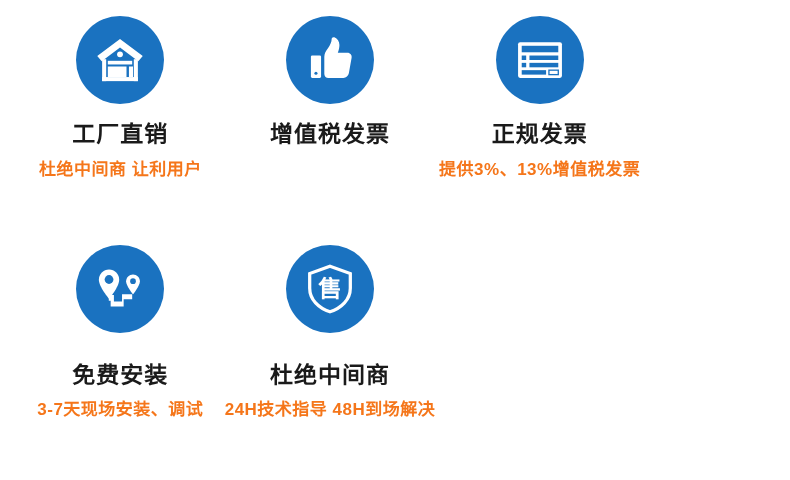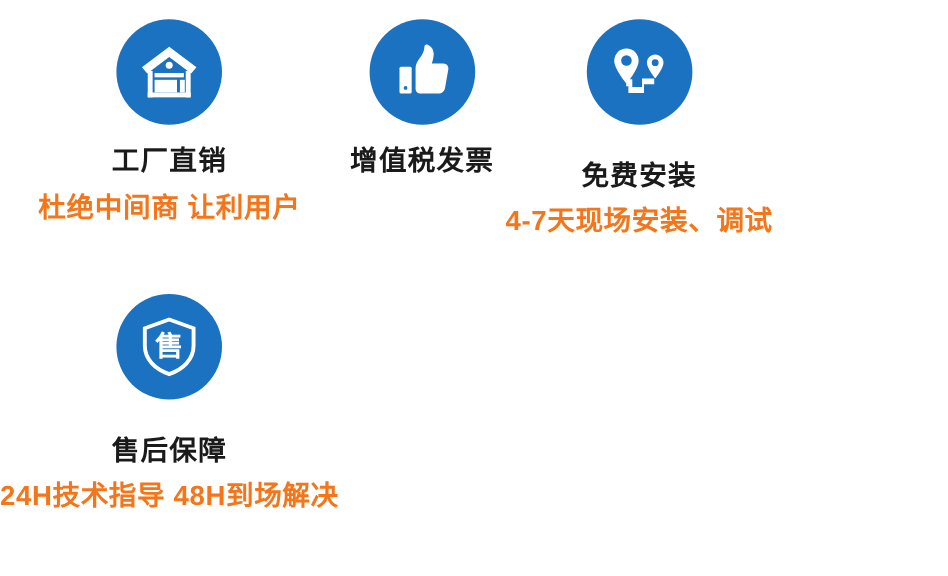--- a/index.html
+++ b/index.html
@@ -16,21 +16,21 @@
     -webkit-font-smoothing: antialiased;
   }
 
   .feature-grid {
     width: 644px;
     height: 480px;
     display: grid;
     grid-template-columns: repeat(3, 1fr);
     grid-template-rows: repeat(2, 1fr);
     box-sizing: border-box;
-    padding: 16px 0 6px 0;
+    padding: 16px 0 6px 16px;
   }
 
   .feature-cell {
     display: flex;
     flex-direction: column;
     align-items: center;
     justify-content: flex-start;
   }
 
   .icon-badge {
@@ -54,21 +54,21 @@
     font-size: 23px;
     font-weight: bold;
     color: #1a1a1a;
     letter-spacing: 1px;
     line-height: 1.1;
     white-space: nowrap;
   }
 
   .feature-sub {
     margin-top: 14px;
-    font-size: 23px;
+    font-size: 17px;
     font-weight: bold;
     color: #f5761a;
     letter-spacing: 0.5px;
     line-height: 1.1;
     white-space: nowrap;
   }
 
   
   .row-2 .feature-title { margin-top: 30px; }
   .row-2 .feature-sub { margin-top: 13px; }
@@ -107,46 +107,64 @@
             <path d="M25 28 C25 24 27 21 29.5 17.5 C32.5 13.3 34 9.5 34 6.5 C34 4.6 35.6 3.4 37.4 4.1 C41.2 5.6 43.6 9.2 43.6 13.6 C43.6 16.6 42.9 19.8 41.6 23.2 L53.5 23.2 C56.8 23.2 59.2 26.1 58.6 29.3 L55.2 48.4 C54.6 51.7 51.8 54.1 48.5 54.1 L30 54.1 C27.2 54.1 25 51.9 25 49.1 Z"></path>
             <rect x="8.5" y="26.5" width="12.5" height="27.5" rx="1.6"></rect>
             <circle cx="14.7" cy="48.3" r="1.9" fill="#1a72c0"></circle>
           </g>
         </svg>
       </span>
     </div>
     <div class="feature-title">增值税发票</div>
   </div>
 
+  <div class="feature-cell row-1">
+    <div class="icon-badge">
+      <span>
+        <svg viewBox="0 0 64 64" xmlns="http://www.w3.org/2000/svg" aria-hidden="true">
+          <rect x="5" y="10" width="54" height="44" rx="2.5" fill="#ffffff"></rect>
+          <rect x="9.5" y="14.5" width="45" height="8" fill="#1a72c0"></rect>
+          <rect x="9.5" y="26.5" width="5.5" height="5.5" fill="#1a72c0"></rect>
+          <rect x="19" y="26.5" width="35.5" height="5.5" fill="#1a72c0"></rect>
+          <rect x="9.5" y="35.5" width="5.5" height="5.5" fill="#1a72c0"></rect>
+          <rect x="19" y="35.5" width="35.5" height="5.5" fill="#1a72c0"></rect>
+          <rect x="9.5" y="44.5" width="30" height="5.5" fill="#1a72c0"></rect>
+          <rect x="43" y="44.5" width="11.5" height="5.5" fill="none" stroke="#1a72c0" stroke-width="1.6"></rect>
+        </svg>
+      </span>
+    </div>
+    <div class="feature-title">正规发票</div>
+    <div class="feature-sub">提供3%、13%增值税发票</div>
+  </div>
 
   <div class="feature-cell row-2">
     <div class="icon-badge">
       <span>
         <svg viewBox="0 0 64 64" xmlns="http://www.w3.org/2000/svg" aria-hidden="true">
           <g fill="#ffffff">
             <path d="M18.5 8 C11.6 8 6 13.6 6 20.5 C6 29.2 18.5 44 18.5 44 C18.5 44 31 29.2 31 20.5 C31 13.6 25.4 8 18.5 8 Z"></path>
             <circle cx="18.5" cy="20.3" r="5.4" fill="#1a72c0"></circle>
             <path d="M48 14 C43.3 14 39.5 17.8 39.5 22.5 C39.5 28.4 48 38.5 48 38.5 C48 38.5 56.5 28.4 56.5 22.5 C56.5 17.8 52.7 14 48 14 Z"></path>
             <circle cx="48" cy="22.4" r="3.5" fill="#1a72c0"></circle>
             <path d="M18.2 39.5 L24.5 39.5 L24.5 47.5 L34.5 47.5 L34.5 38.6 L47 38.6 L47 44.6 L36.5 44.6 L36.5 53.5 L20.5 53.5 L20.5 46.5 L18.2 46.5 Z"></path>
           </g>
         </svg>
       </span>
     </div>
     <div class="feature-title">免费安装</div>
-    <div class="feature-sub">4-7天现场安装、调试</div>
+    <div class="feature-sub">3-7天现场安装、调试</div>
   </div>
 
 
   <div class="feature-cell row-2">
     <div class="icon-badge">
       <span>
         <svg viewBox="0 0 64 64" xmlns="http://www.w3.org/2000/svg" aria-hidden="true">
           <path d="M32 4 L57 13 L57 31 C57 45 46 55.5 32 60 C18 55.5 7 45 7 31 L7 13 Z" fill="none" stroke="#ffffff" stroke-width="4"></path>
           <text x="32" y="41.5" text-anchor="middle" font-family="'DejaVu Sans', sans-serif" font-size="29" font-weight="bold" fill="#ffffff">售</text>
         </svg>
       </span>
     </div>
-    <div class="feature-title">售后保障</div>
+    <div class="feature-title">杜绝中间商</div>
     <div class="feature-sub">24H技术指导 48H到场解决</div>
   </div>
 
 </div>
 
 </body></html>

